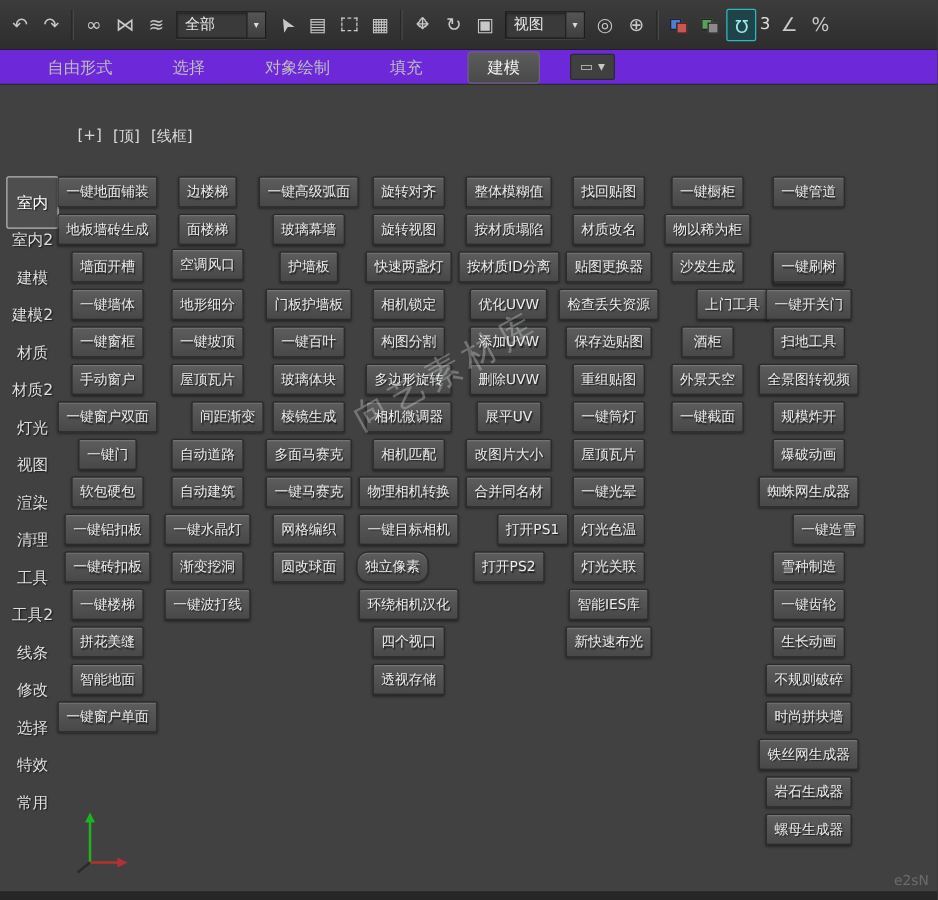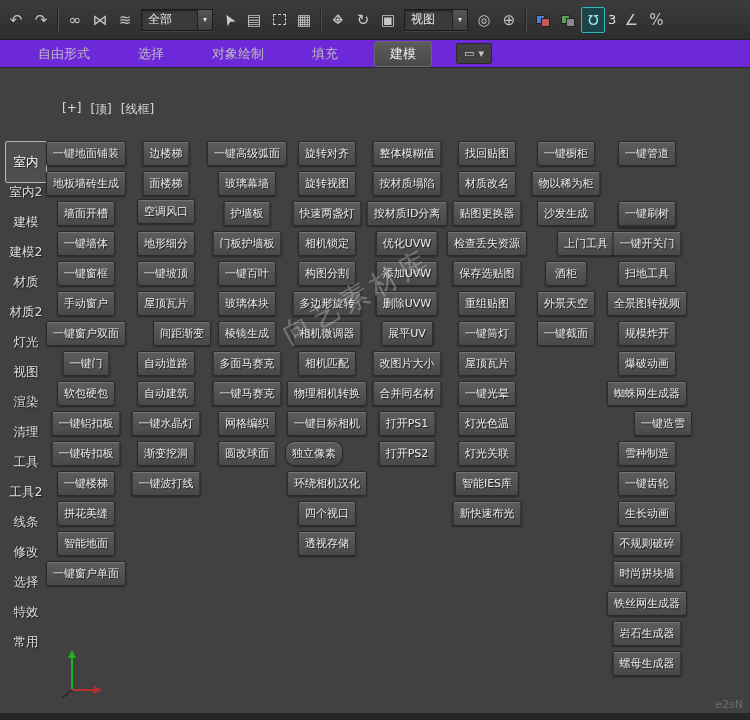--- a/index.html
+++ b/index.html
@@ -218,21 +218,21 @@
       <div class="gbtn" data-name="grid-button" style="left: 327px; top: 531px;">透视存储</div>
       <div class="gbtn" data-name="grid-button" style="left: 407px; top: 141px;">整体模糊值</div>
       <div class="gbtn" data-name="grid-button" style="left: 407px; top: 171px;">按材质塌陷</div>
       <div class="gbtn" data-name="grid-button" style="left: 407px; top: 201px;">按材质ID分离</div>
       <div class="gbtn" data-name="grid-button" style="left: 407px; top: 231px;">优化UVW</div>
       <div class="gbtn" data-name="grid-button" style="left: 407px; top: 261px;">添加UVW</div>
       <div class="gbtn" data-name="grid-button" style="left: 407px; top: 291px;">删除UVW</div>
       <div class="gbtn" data-name="grid-button" style="left: 407px; top: 321px;">展平UV</div>
       <div class="gbtn" data-name="grid-button" style="left: 407px; top: 351px;">改图片大小</div>
       <div class="gbtn" data-name="grid-button" style="left: 407px; top: 381px;">合并同名材</div>
-      <div class="gbtn" data-name="grid-button" style="left: 407px; top: 411px;">打开PS1</div>
+      <div class="gbtn" data-name="grid-button" style="left: 426px; top: 411px;">打开PS1</div>
       <div class="gbtn" data-name="grid-button" style="left: 407px; top: 441px;">打开PS2</div>
       <div class="gbtn" data-name="grid-button" style="left: 487px; top: 141px;">找回贴图</div>
       <div class="gbtn" data-name="grid-button" style="left: 487px; top: 171px;">材质改名</div>
       <div class="gbtn" data-name="grid-button" style="left: 487px; top: 201px;">贴图更换器</div>
       <div class="gbtn" data-name="grid-button" style="left: 487px; top: 231px;">检查丢失资源</div>
       <div class="gbtn" data-name="grid-button" style="left: 487px; top: 261px;">保存选贴图</div>
       <div class="gbtn" data-name="grid-button" style="left: 487px; top: 291px;">重组贴图</div>
       <div class="gbtn" data-name="grid-button" style="left: 487px; top: 321px;">一键筒灯</div>
       <div class="gbtn" data-name="grid-button" style="left: 487px; top: 351px;">屋顶瓦片</div>
       <div class="gbtn" data-name="grid-button" style="left: 487px; top: 381px;">一键光晕</div>

